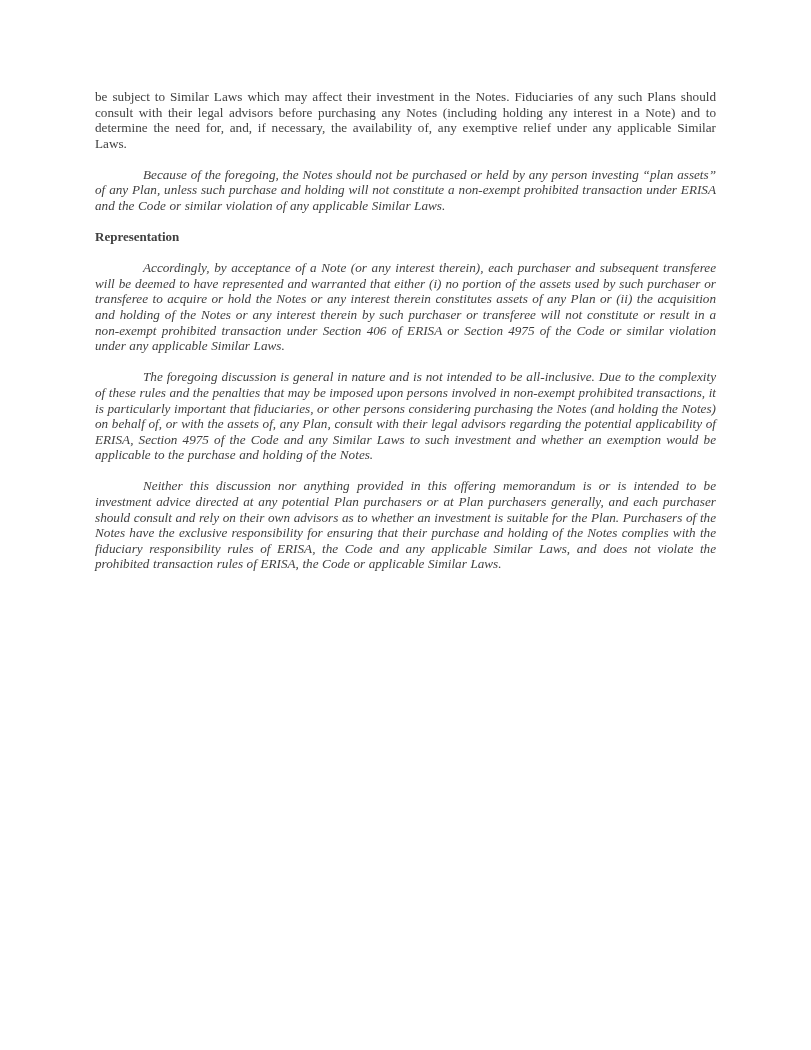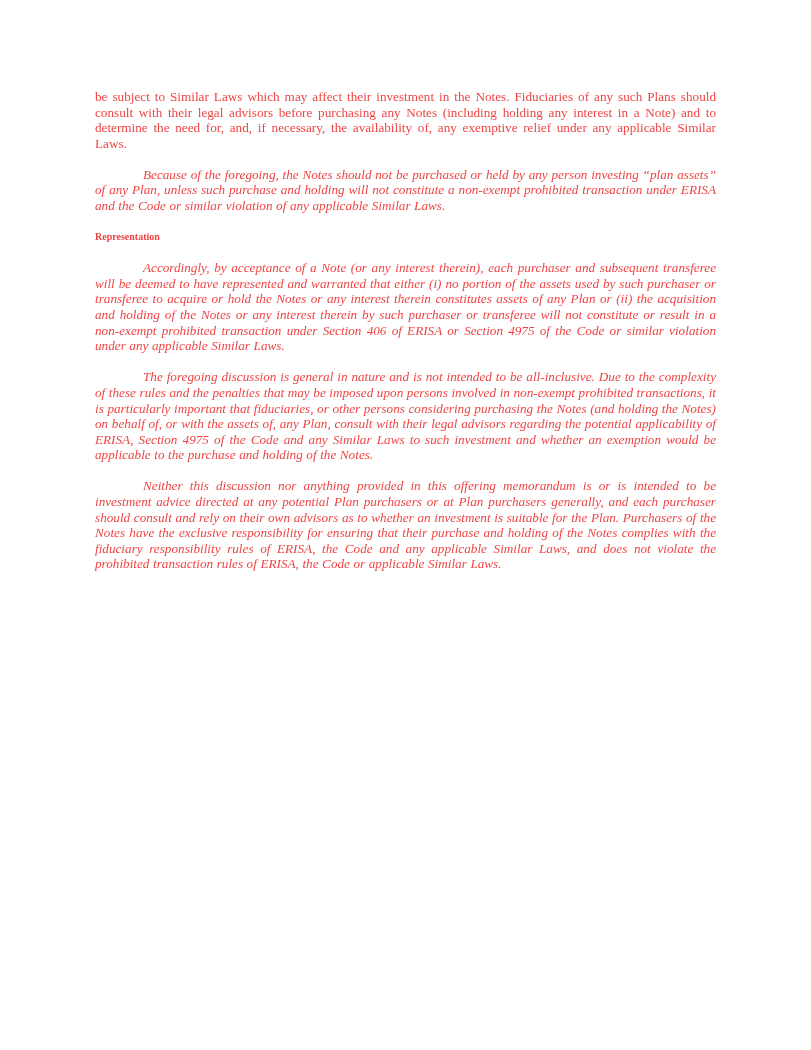--- a/index.html
+++ b/index.html
@@ -5,21 +5,21 @@
   html, body {
     margin: 0;
     padding: 0;
     background: #ffffff;
   }
   .page {
     position: relative;
     width: 811px;
     height: 896px;
     background: #ffffff;
-    color: #ef4444;
+    color: #404040;
     font-family: "Liberation Serif", serif;
     overflow: hidden;
     border-radius: 11px;
   }
   .content {
     position: absolute;
     top: 89px;
     left: 95px;
     width: 621px;
   }
@@ -29,21 +29,21 @@
     line-height: 15.6px;
     text-align: justify;
     word-spacing: 0.02em;
   }
   .para.indent {
     text-indent: 48px;
     font-style: italic;
   }
   .section-heading {
     margin: 0 0 15.5px 0;
-    font-size: 10px;
+    font-size: 13px;
     line-height: 15.6px;
     font-weight: bold;
     text-align: left;
   }
   .page-number {
     position: absolute;
     top: 984px;
     left: 0;
     width: 100%;
     text-align: right;

